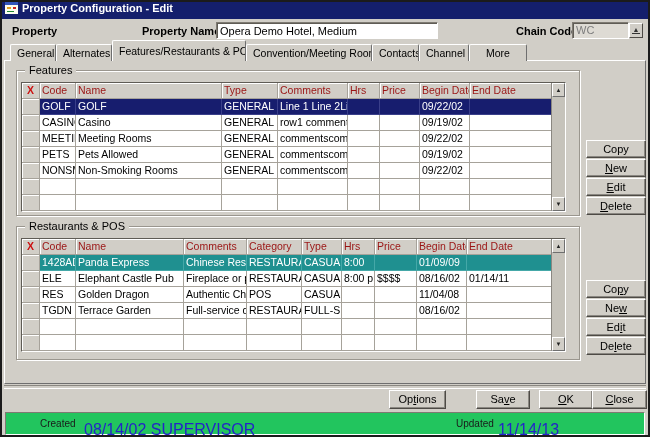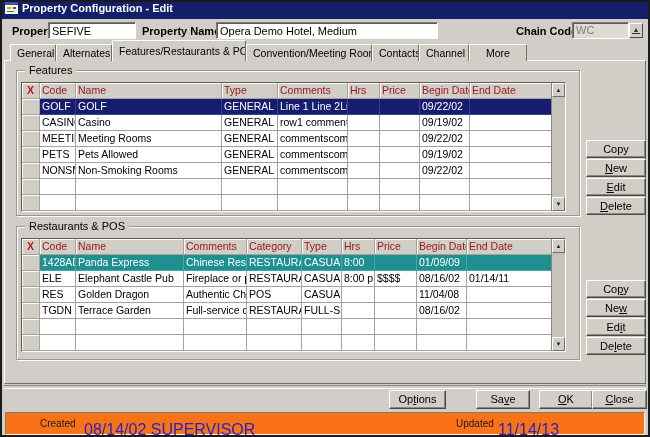--- a/index.html
+++ b/index.html
@@ -50,21 +50,21 @@
   
   .btn{position:absolute;background:#d1cec7;border:1px solid #4d4a45;border-top-color:#fff;border-left-color:#fff;
     box-shadow:inset -1px -1px 0 #8a8781;text-align:center;font-family:"Liberation Sans",sans-serif;
     font-size:11px;line-height:16px;box-sizing:border-box;cursor:default;}
   .btn u{text-decoration:underline;}
   
   .lov{position:absolute;width:14px;height:15px;background:#d1cec7;border:1px solid #4d4a45;border-top-color:#fff;border-left-color:#fff;
     box-sizing:border-box;text-align:center;font-size:7px;line-height:12px;color:#333;}
   
   .divider{position:absolute;left:2px;top:383px;width:642px;height:2px;border-top:1px solid #8a8781;border-bottom:1px solid #fff;}
-  .statusbar{position:absolute;left:3px;top:410px;width:640px;height:23px;background:#f97316;
+  .statusbar{position:absolute;left:3px;top:410px;width:640px;height:23px;background:#22c55e;
     border:1px solid #fff;border-top-color:#7e7a72;border-left-color:#7e7a72;box-sizing:border-box;text-decoration:underline;}
   .stlabel{position:absolute;top:5px;font-size:10px;color:#1a1a1a;}
   .stvalue{position:absolute;top:8px;font-size:16px;color:#2424c8;}
 </style>
 </head>
 <body>
 
 <div class="window">
 
   <div class="titlebar">
@@ -74,21 +74,20 @@
         <rect x="0" y="0" width="13" height="3" fill="#3355bb"></rect>
         <rect x="2" y="5" width="4" height="2" fill="#e0a020"></rect>
         <rect x="8" y="5" width="3" height="2" fill="#cc2222"></rect>
         <rect x="2" y="9" width="7" height="1" fill="#228833"></rect>
       </svg>
     </span>
     <span>Property Configuration - Edit</span>
   </div>
 
   <span class="abs b" style="left:10px;top:23px;">Property</span>
-  <input class="tin" style="left: 46px; top: 20px; width: 88px;" value="SEFIVE">
   <span class="abs b" style="left:140px;top:23px;">Property Name</span>
   <input class="tin" style="left: 214px; top: 20px; width: 222px;" value="Opera Demo Hotel, Medium">
   <span class="abs b" style="left:514px;top:23px;">Chain Code</span>
   <div class="tin gray" style="left:570px;top:20px;width:57px;">WC</div>
   <div class="lov" style="left:627px;top:21px;">
     <span style="border-bottom:1px solid #333;padding:0 1px;">▲</span>
   </div>
 
   <div class="tabs">
     <div class="tab" style="width:46px;">General</div>

